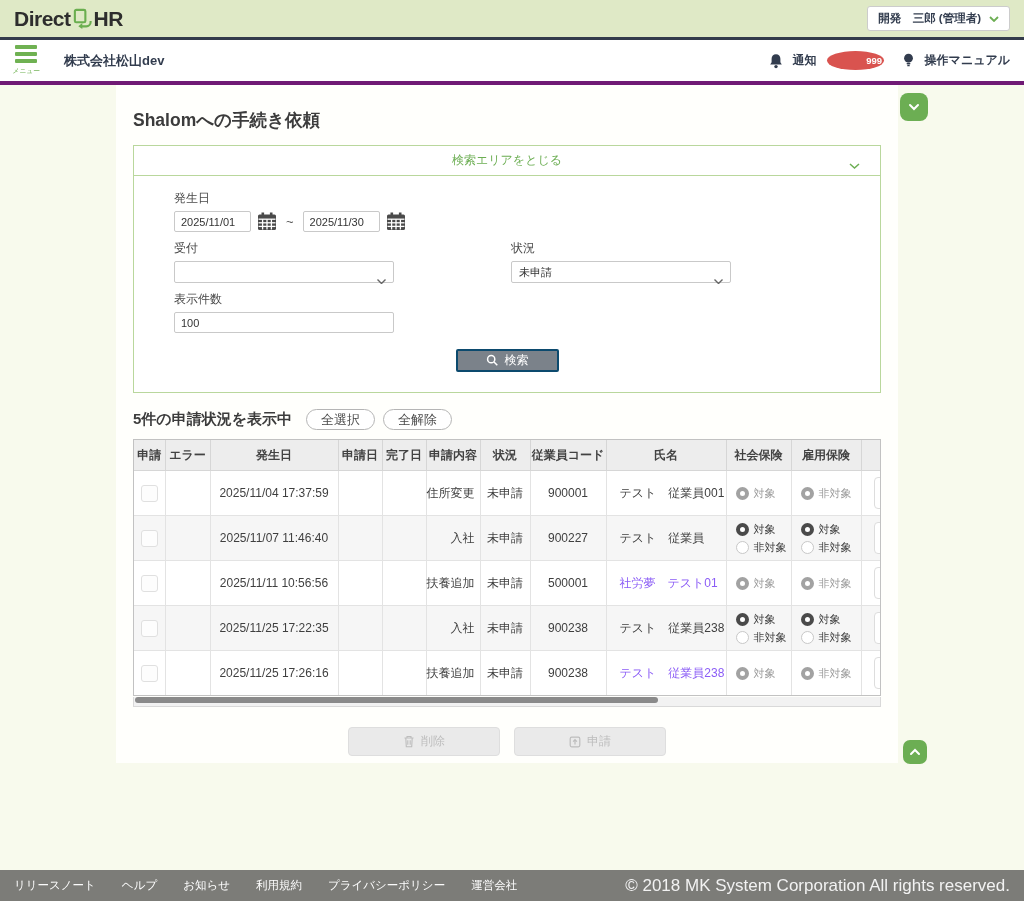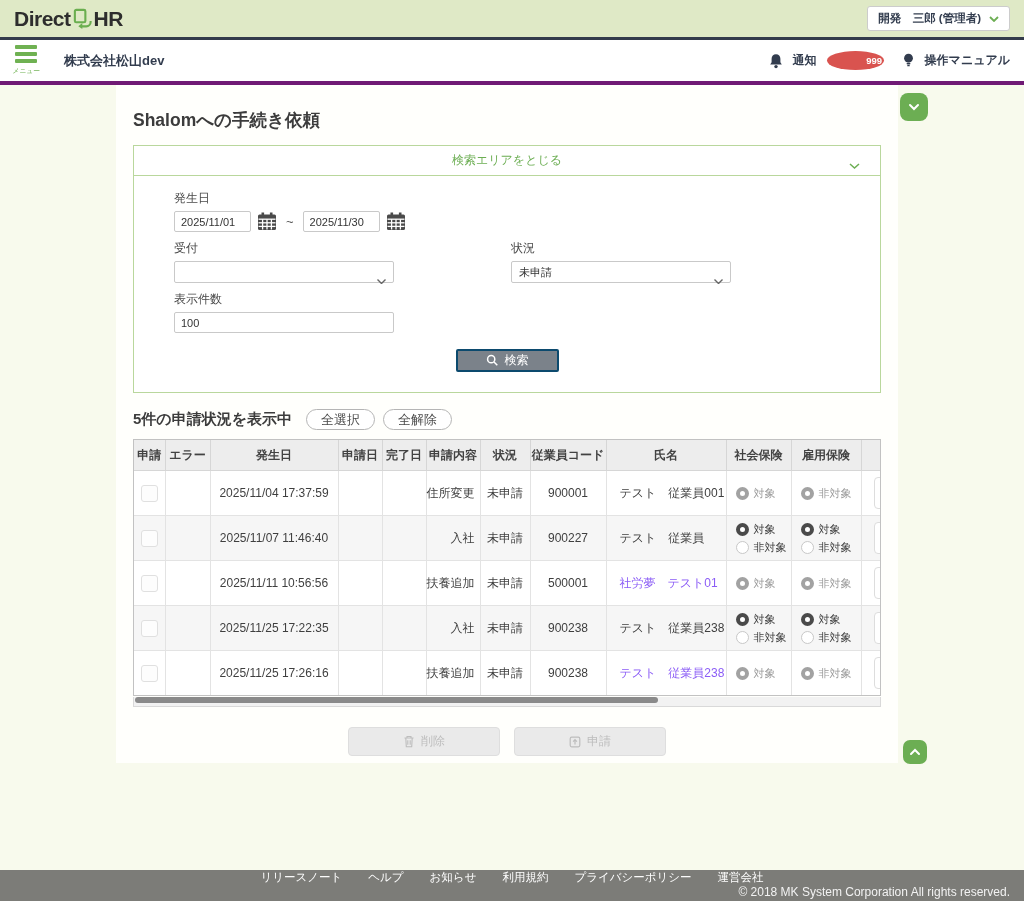--- a/index.html
+++ b/index.html
@@ -99,24 +99,24 @@
   .hscroll{margin:0 0 0 17px;width:748px;height:10px;background:#f2f2f2;border:1px solid #d9d9d9;
     border-top:none;box-sizing:border-box;cursor:pointer;}
   .hthumb{width:523px;height:6px;background:#8a8a8a;border-radius:3px;margin:1px 0 0 1px;}
   
   .actions{margin-top:20px;display:flex;justify-content:center;gap:14px;}
   .action-btn{width:152px;height:29px;background:#eaeaea;border:1px solid #dedede;border-radius:4px;
     color:#bdbdbd;font-size:12px;display:flex;align-items:center;justify-content:center;gap:6px;
     font-family:inherit;}
   
   .footer{position:absolute;left:0;bottom:0;width:1024px;height:31px;background:#7c7c78;
-    display:flex;align-items:center;box-sizing:border-box;padding:0 14px;flex-direction:column;}
+    display:flex;align-items:center;box-sizing:border-box;padding:0 14px;}
   .footer-links{display:flex;gap:26px;}
   .footer-link{color:#fff;font-size:11.5px;text-decoration:none;cursor:pointer;}
-  .copyright{margin-left:auto;color:#f2f2f2;font-size:12px;}
+  .copyright{margin-left:auto;color:#f2f2f2;font-size:17px;}
 </style>
 </head>
 <body>
 
 <div class="top-header">
   <div class="logo">
     <span class="logo-text">Direct</span>
     <span class="logo-icon">
       <svg width="21" height="21" viewBox="0 0 22 22">
         <rect x="3" y="2" width="11" height="13" rx="1.5" fill="none" stroke="#6aae4f" stroke-width="2.2"></rect>

